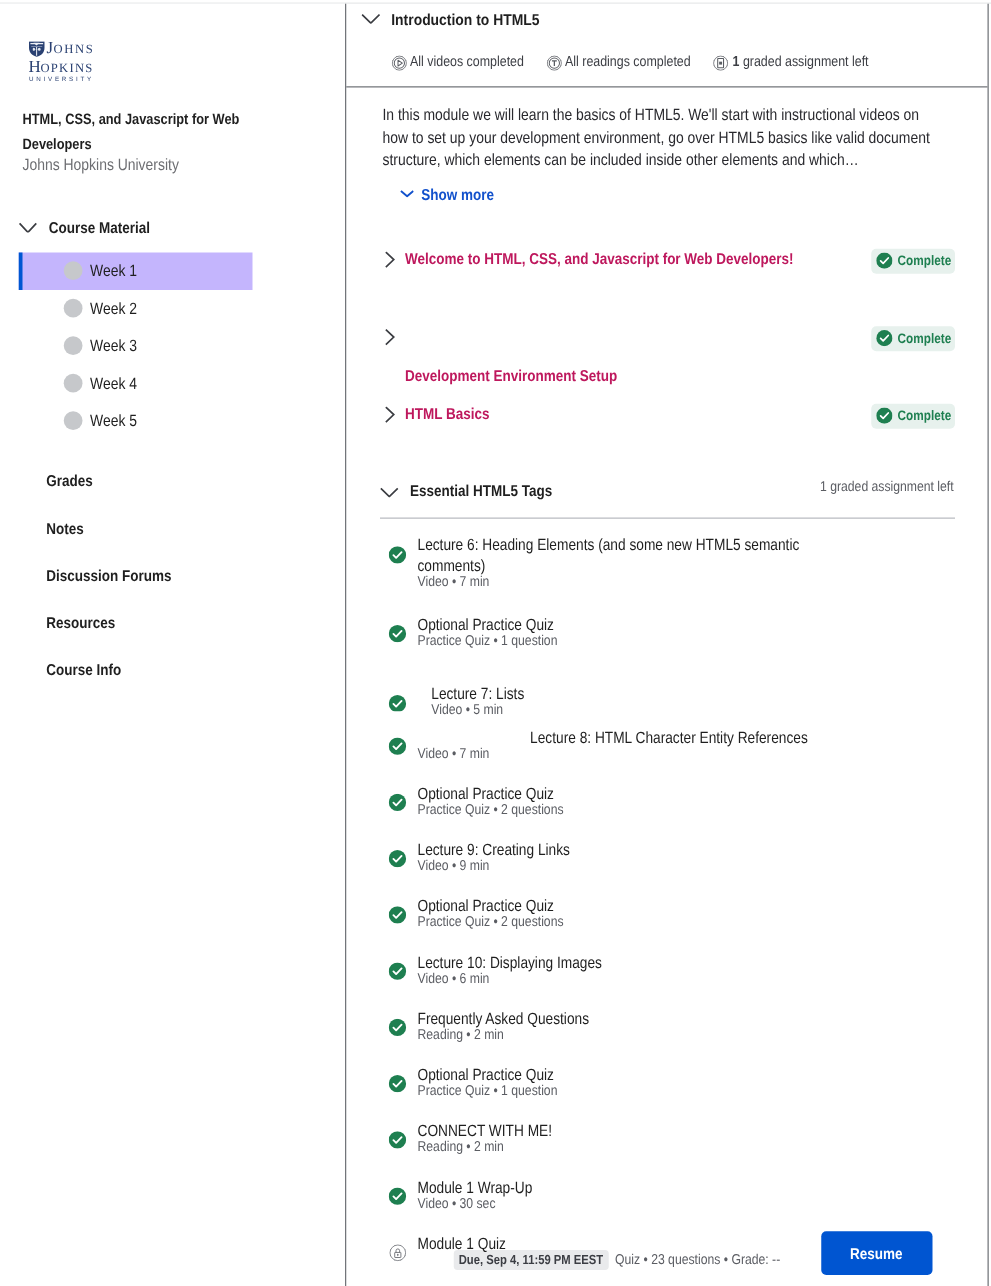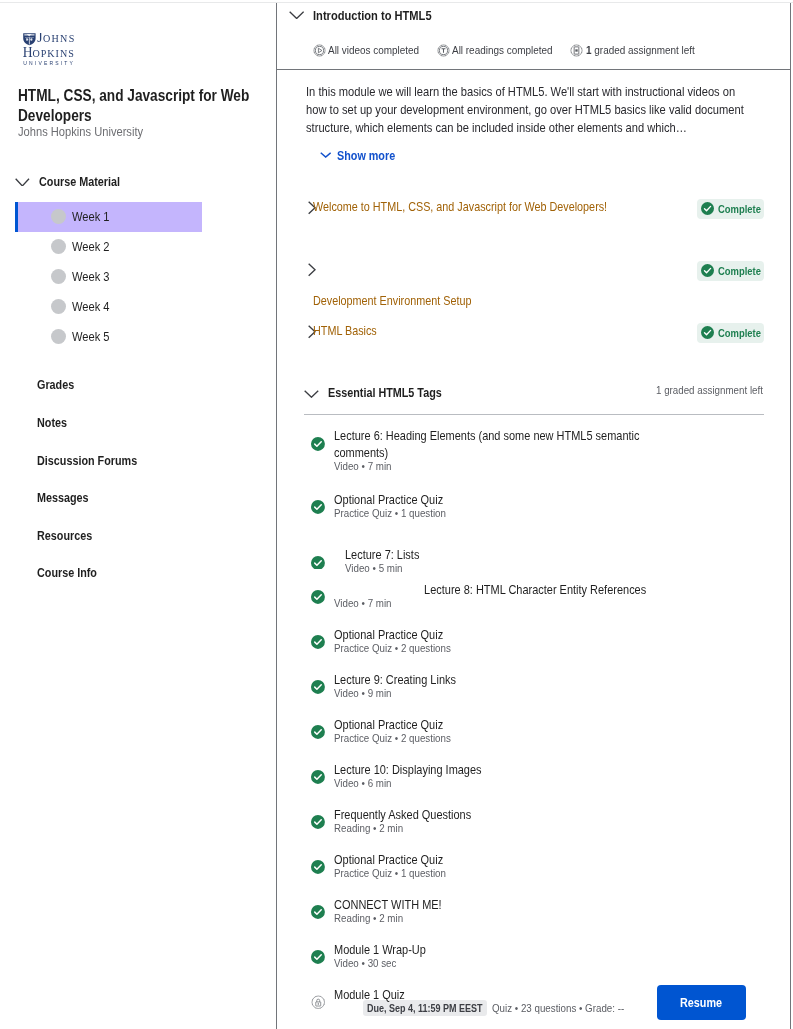--- a/index.html
+++ b/index.html
@@ -19,21 +19,21 @@
   .sxr { transform:scaleX(var(--sr,0.857)); }
   .sxw { display:inline-block; overflow:visible; white-space:nowrap; vertical-align:top;}
 
   
   .sidebar { position:absolute; left:0; top:3px; width:276px; height:1026px; background:#fff; }
   .sidebar-border { position:absolute; left:276px; top:3px; width:1px; height:1026px; background:#72757a; }
 
   .logo { position:absolute; left:22.6px; top:29.8px; width:51px; height:32.5px; }
 
   .course-title { position:absolute; left:18px; top:83.2px; width:230px;
-     font-size:16px; font-weight:700; line-height:19.4px; color:#1f1f1f; }
+     font-size:12px; font-weight:700; line-height:19.4px; color:#1f1f1f; }
   .course-title > span { display:block; transform:scaleX(0.854); transform-origin:left center; white-space:nowrap;}
   .course-org { position:absolute; left:18px; top:120.6px; font-size:13px; color:#6d6e72; }
 
   .section-head { position:absolute; left:15px; top:0px; }
   .section-head .chev { position:absolute; left:0; top:174.8px; width:14.7px; height:8.6px; display:block;}
   .section-head .label { position:absolute; left:23.7px; top:172.8px; font-size:12.6px; font-weight:700; color:#1f1f1f; line-height:12.6px; white-space:nowrap;}
 
   .nav-list { position:absolute; left:15px; top:198.8px; width:187px; }
   .nav-item { position:relative; height:30px; display:flex; align-items:center; font-size:13px; color:#1f1f1f; }
   .nav-item .dot { width:15.2px; height:15.2px; border-radius:50%; background:#c6c8cb; margin-left:35.9px; margin-right:5.8px; flex:none;}
@@ -60,21 +60,21 @@
 
   .mod-desc { position:absolute; left:29px; top:79.9px; width:515px; font-size:13px; line-height:18.1px; color:#29292e;
               transform:scaleX(0.857); transform-origin:left top; }
   .show-more { position:absolute; left:0; top:0; color:#1251cc; font-weight:700; font-size:12.6px; }
   .show-more .chev { position:absolute; left:43px; top:149.1px; width:11.4px; height:5.8px; display:block;}
 
   
   .smlabel { position:absolute; left:59.5px; top:146.6px; line-height:12.6px; white-space:nowrap;}
   .lesson { position:absolute; left:29.2px; width:458px; height:0; }
   .lesson .chev { position:absolute; left:2px; top:-7.45px; width:7.7px; height:13.4px; display:block;}
-  .lesson .lname { position:absolute; left:7px; top:-7.3px; font-size:12.6px; font-weight:400; color:#a16207; line-height:12.6px; white-space:nowrap;}
+  .lesson .lname { position:absolute; left:18px; top:-7.3px; font-size:12.6px; font-weight:700; color:#be185d; line-height:12.6px; white-space:nowrap;}
   .badge { position:absolute; right:0; top:-10px; display:flex; align-items:center; background:#e7f1ed; border-radius:4px; height:20px; padding:0 3px 0 4px; }
   .badge .txt { font-size:11px; font-weight:700; color:#1e7f50; margin-left:4.5px; }
 
   .divider { position:absolute; left:26.5px; width:460.3px; height:1px; background:#b9bcc1; }
 
   
   .ex-head { position:absolute; left:0px; width:513px; height:0;}
   .ex-head .chev { position:absolute; left:26.8px; top:-3.7px; width:14.9px; height:7.9px; display:block;}
   .ex-head .lname { position:absolute; left:50.8px; top:-6.2px; font-size:12.6px; font-weight:700; color:#1f1f1f; line-height:12.6px; white-space:nowrap;}
   .ex-head .right { position:absolute; left:379.4px; top:-8.2px; font-size:11.4px; color:#5b5d63; line-height:11.4px; white-space:nowrap;}
@@ -161,23 +161,20 @@
         <div class="menu-item">
           <span><span class="sxw" style="width: 36.851px; height: 14px;"><span class="sxb">Grades</span></span></span>
         </div>
         <div class="menu-item">
           <span><span class="sxw" style="width: 29.995px; height: 14px;"><span class="sxb">Notes</span></span></span>
         </div>
         <div class="menu-item">
           <span><span class="sxw" style="width: 100.269px; height: 14px;"><span class="sxb">Discussion Forums</span></span></span>
         </div>
         <div class="menu-item">
-          <span><span class="sxw" style="width: 51.42px; height: 14px;"><span class="sxb">Messages</span></span></span>
-        </div>
-        <div class="menu-item">
           <span><span class="sxw" style="width: 54.848px; height: 14px;"><span class="sxb">Resources</span></span></span>
         </div>
         <div class="menu-item">
           <span><span class="sxw" style="width: 59.99px; height: 14px;"><span class="sxb">Course Info</span></span></span>
         </div>
       </div>
   </div>
   <div class="sidebar-border"></div>
 
   <div class="main">

